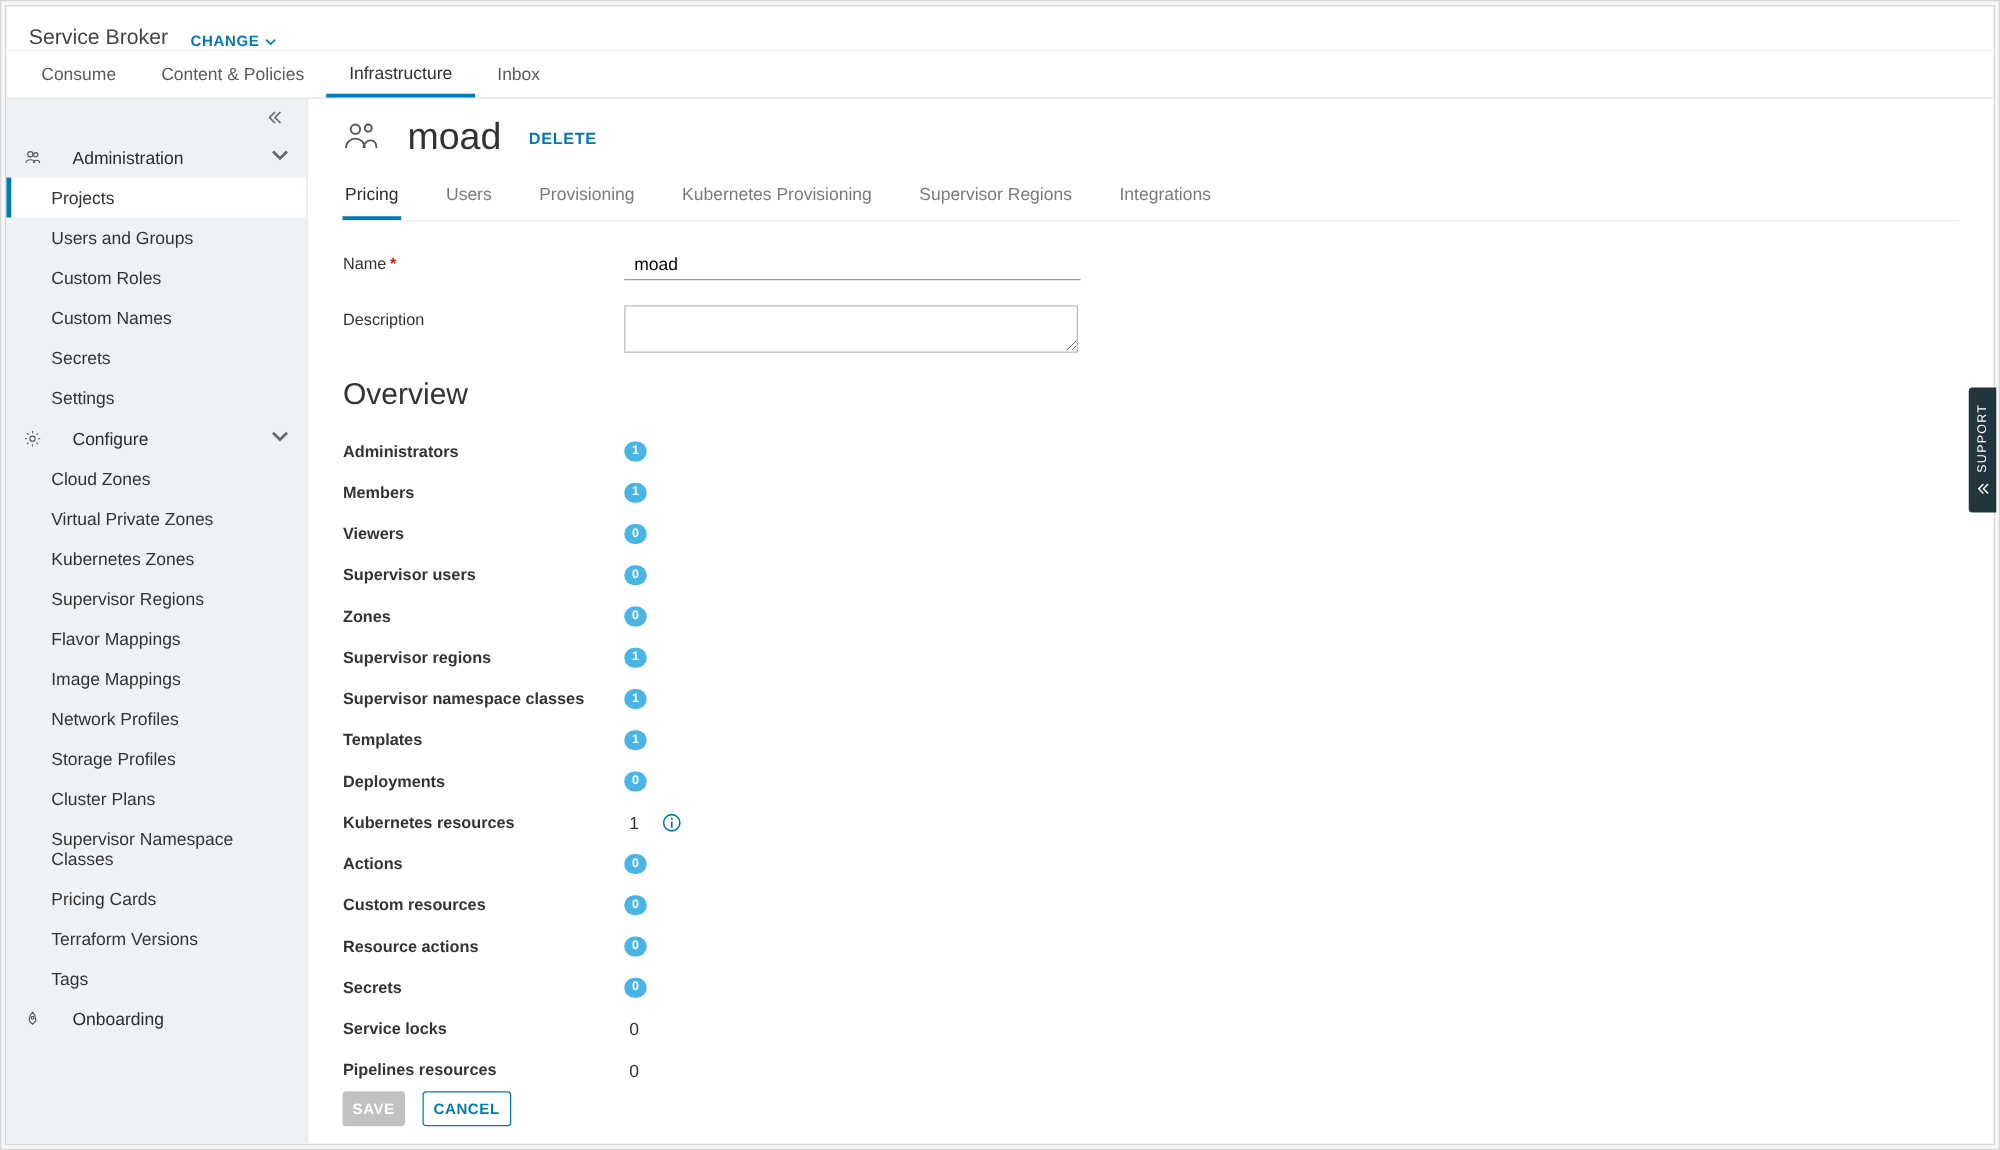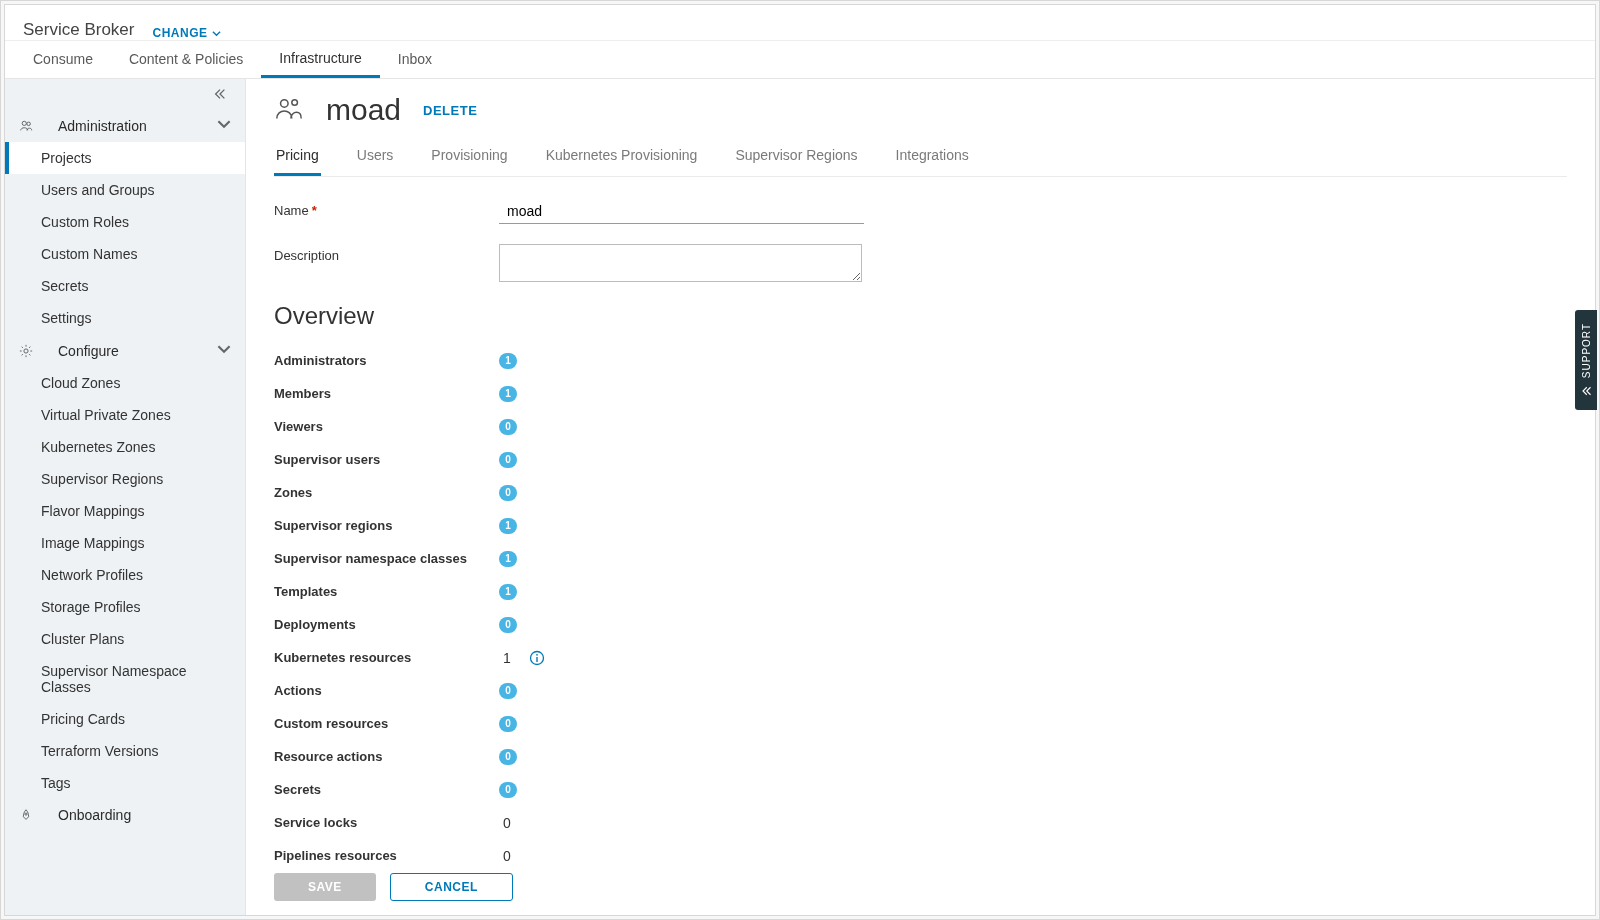--- a/index.html
+++ b/index.html
@@ -47,21 +47,21 @@
   textarea.desc { width:363px; height:38px; border:1px solid #bcbcbc; resize:both; padding:5px; font-size:13px;}
   .section-title { font-size:24px; font-weight:400; margin:10px 0 14px 0; color:#333; }
   .ov-row { display:flex; align-items:center; height:33px; }
   .ov-label { width:225px; font-size:13px; font-weight:700; color:#333; }
   .badge { min-width:18px; height:16px; border-radius:8px; background:#48b5e4; color:#fff; font-size:10px; font-weight:600; display:inline-flex; align-items:center; justify-content:center; padding:0 5px;}
   .plain-val { font-size:14px; color:#333; padding:0 4px;}
   .info-ic { margin-left:14px; display:inline-flex;}
   .info-ic svg{width:16px;height:16px;}
   
   .footer { padding:10px 28px 14px 28px; display:flex; gap:14px; }
-  .btn { height:28px; padding:0 34px; border-radius:3px; font-size:12px; letter-spacing:.5px; font-weight:600; cursor:pointer; display:inline-flex; align-items:center; }
+  .btn { height:28px; padding:0 8px; border-radius:3px; font-size:12px; letter-spacing:.5px; font-weight:600; cursor:pointer; display:inline-flex; align-items:center; }
   .btn.save { background:#c1c1c1; color:#fff; border:none; }
   .btn.cancel { background:#fff; color:#0079b8; border:1px solid #0079b8; }
   
   .support-tab { position:absolute; right:3px; top:310px; width:22px; height:100px; background:#22343c; color:#fff; font-size:10px; letter-spacing:1px; display:flex; flex-direction:column; align-items:center; justify-content:center; border-radius:3px 0 0 3px; cursor:pointer; }
   .support-tab .txt{ writing-mode:vertical-rl; transform:rotate(180deg); margin-bottom:6px;}
   .support-tab svg{width:12px;height:12px;}
 </style>
 </head>
 <body>
 

